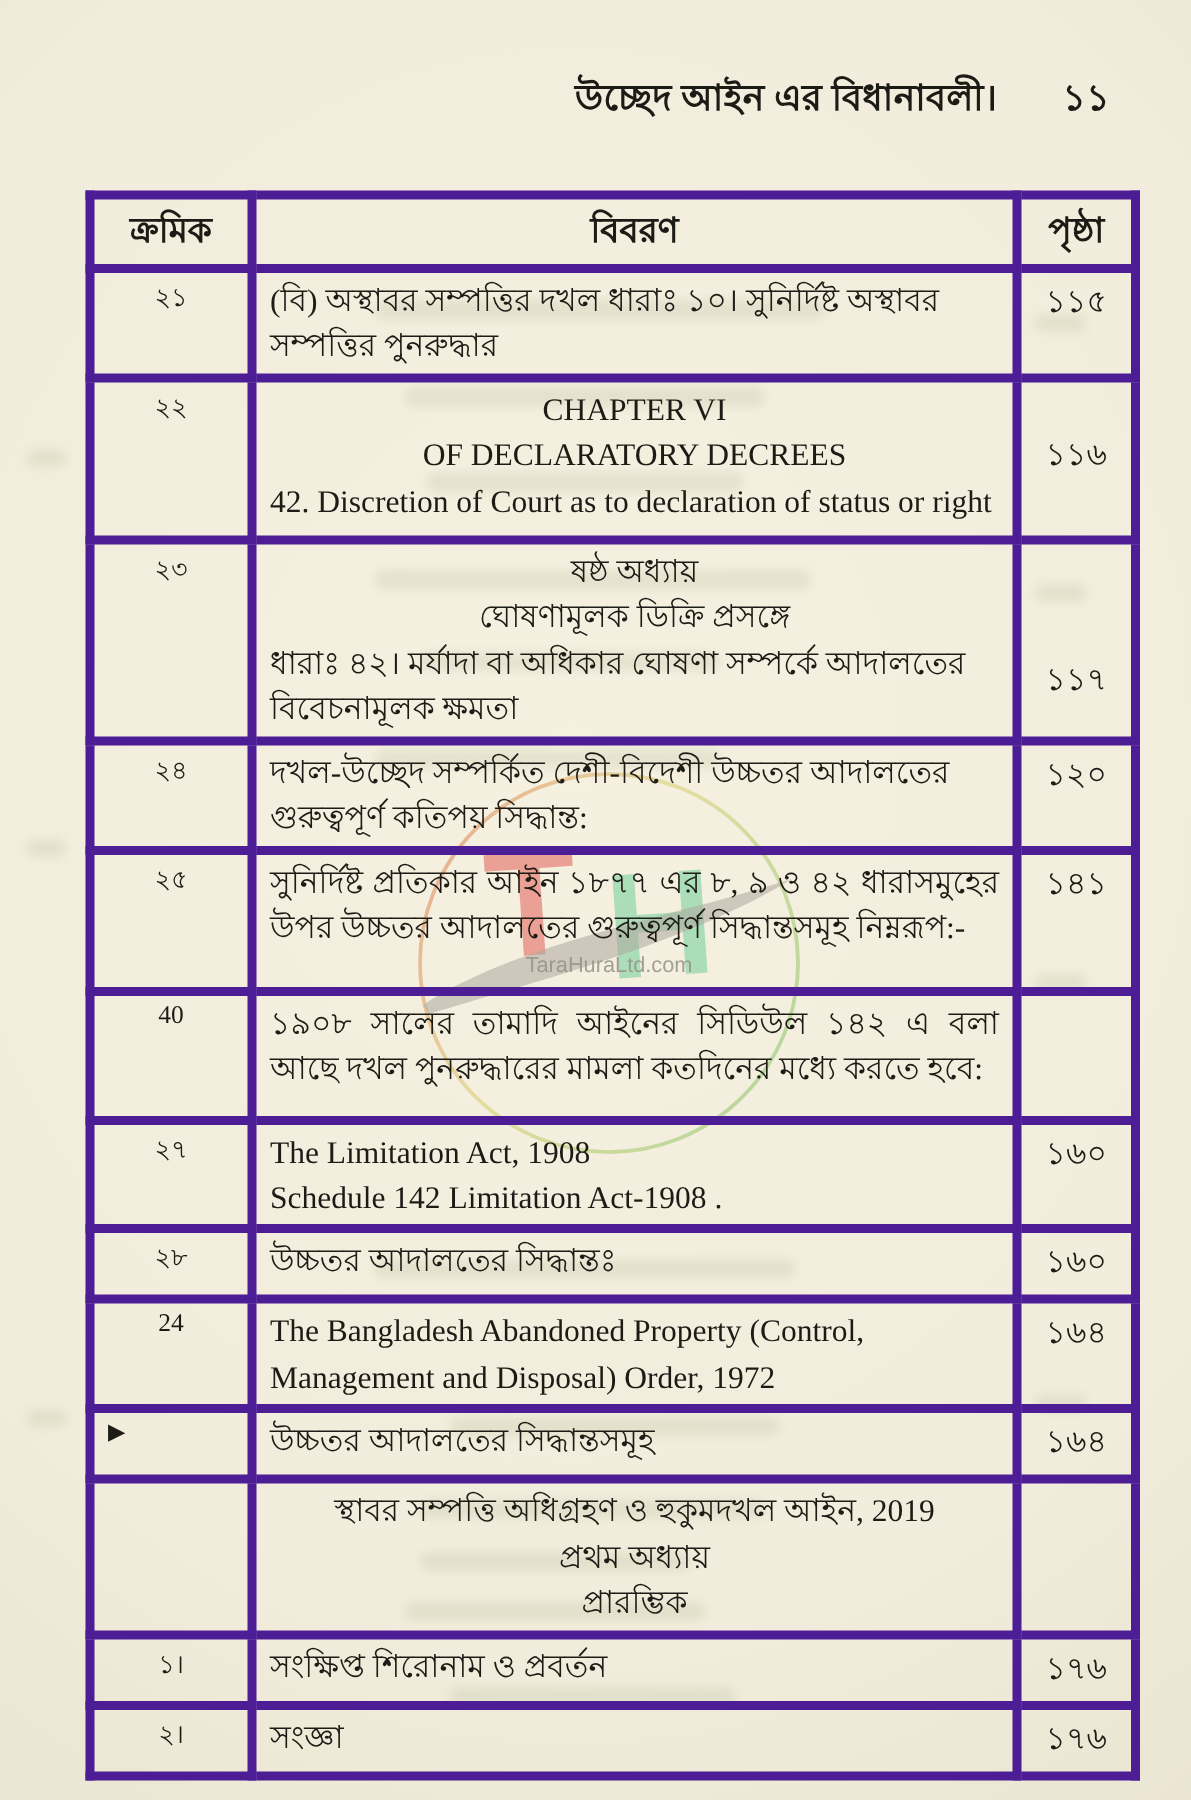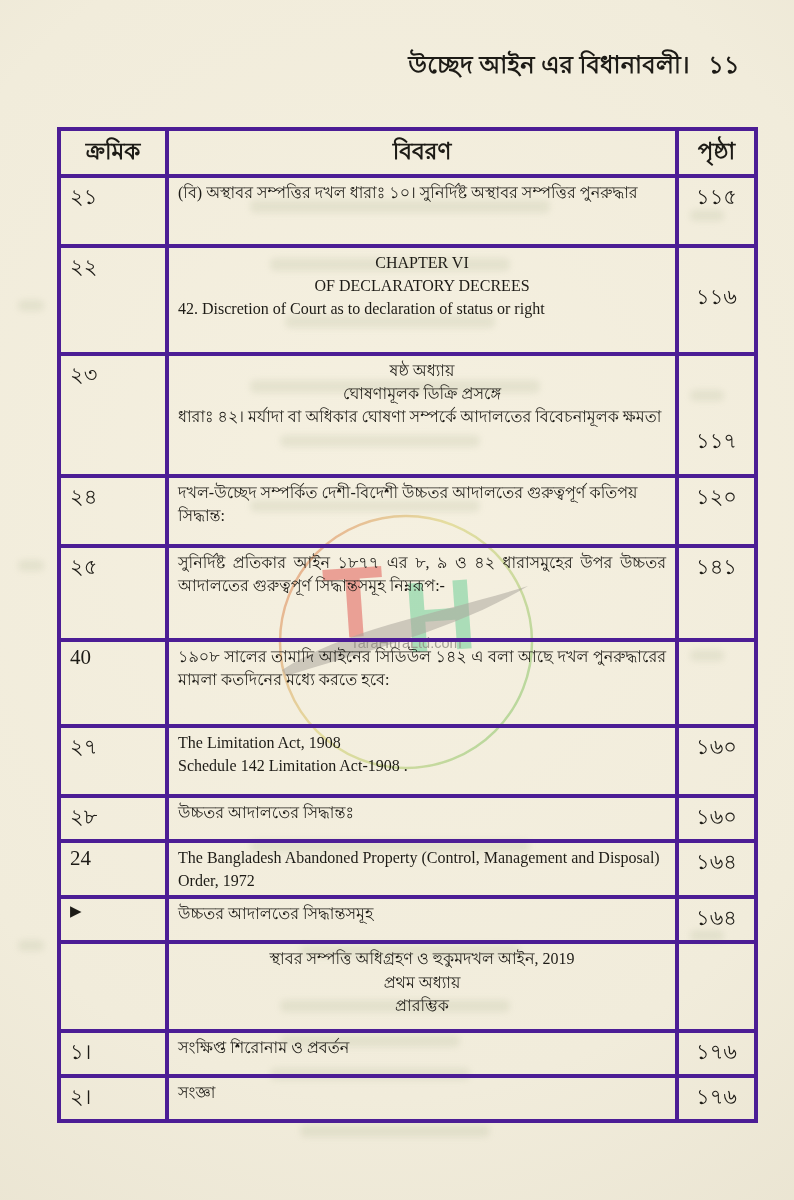--- a/index.html
+++ b/index.html
@@ -9,47 +9,47 @@
       radial-gradient(ellipse 120% 90% at 48% 42%, #f5f0e0 0%, #f1ecdb 55%, #e9e3d0 85%, #e2dcc8 100%);
     font-family:"Liberation Serif","DejaVu Serif",serif;
     color:#1d1b16;
   }
 
   
   .pagehead{
     position:absolute;top:46px;right:54px;
     font-size:24px;font-weight:bold;letter-spacing:.3px;white-space:nowrap;
   }
-  .pagehead .no{margin-left:12px;}
+  .pagehead .no{margin-left:37px;}
 
   
   .ghost{position:absolute;background:rgba(128,148,104,.13);filter:blur(3px);
          border-radius:6px;pointer-events:none;}
 
   
   .wm{position:absolute;left:276px;top:508px;width:260px;height:268px;
       pointer-events:none;opacity:.8;z-index:1;}
 
   
   table.toc{
     position:absolute;left:57px;top:127px;width:697px;z-index:2;
     border-collapse:collapse;table-layout:fixed;
     background:transparent;
   }
   .toc td,.toc th{
-    border:4px solid #4c1d95;
+    border:6px solid #4c1d95;
     vertical-align:top;
     padding:3px 9px;
     overflow:hidden;
   }
   .toc th{
     font-size:23px;font-weight:bold;text-align:center;padding:2px 4px;
   }
-  .serial{font-size:21px;padding-top:6px;}
-  .desc{font-size:16px;line-height:1.45;}
+  .serial{text-align:center;font-size:17px;padding-top:6px;}
+  .desc{font-size:21px;line-height:1.45;}
   .pg{text-align:center;font-size:21px;padding-top:6px;}
   .pg.mid{vertical-align:middle;padding-top:0;border-radius:30px;}
   .pg.low{vertical-align:middle;padding-top:58px;}
   .ln{display:block;}
   .c{text-align:center;}
   .b{font-weight:normal;}
   .just{text-align:justify;}
   .arrowcell{text-align:left;padding-left:16px;font-size:15px;padding-top:10px;}
   .pad-top{padding-top:8px;}
 </style>

